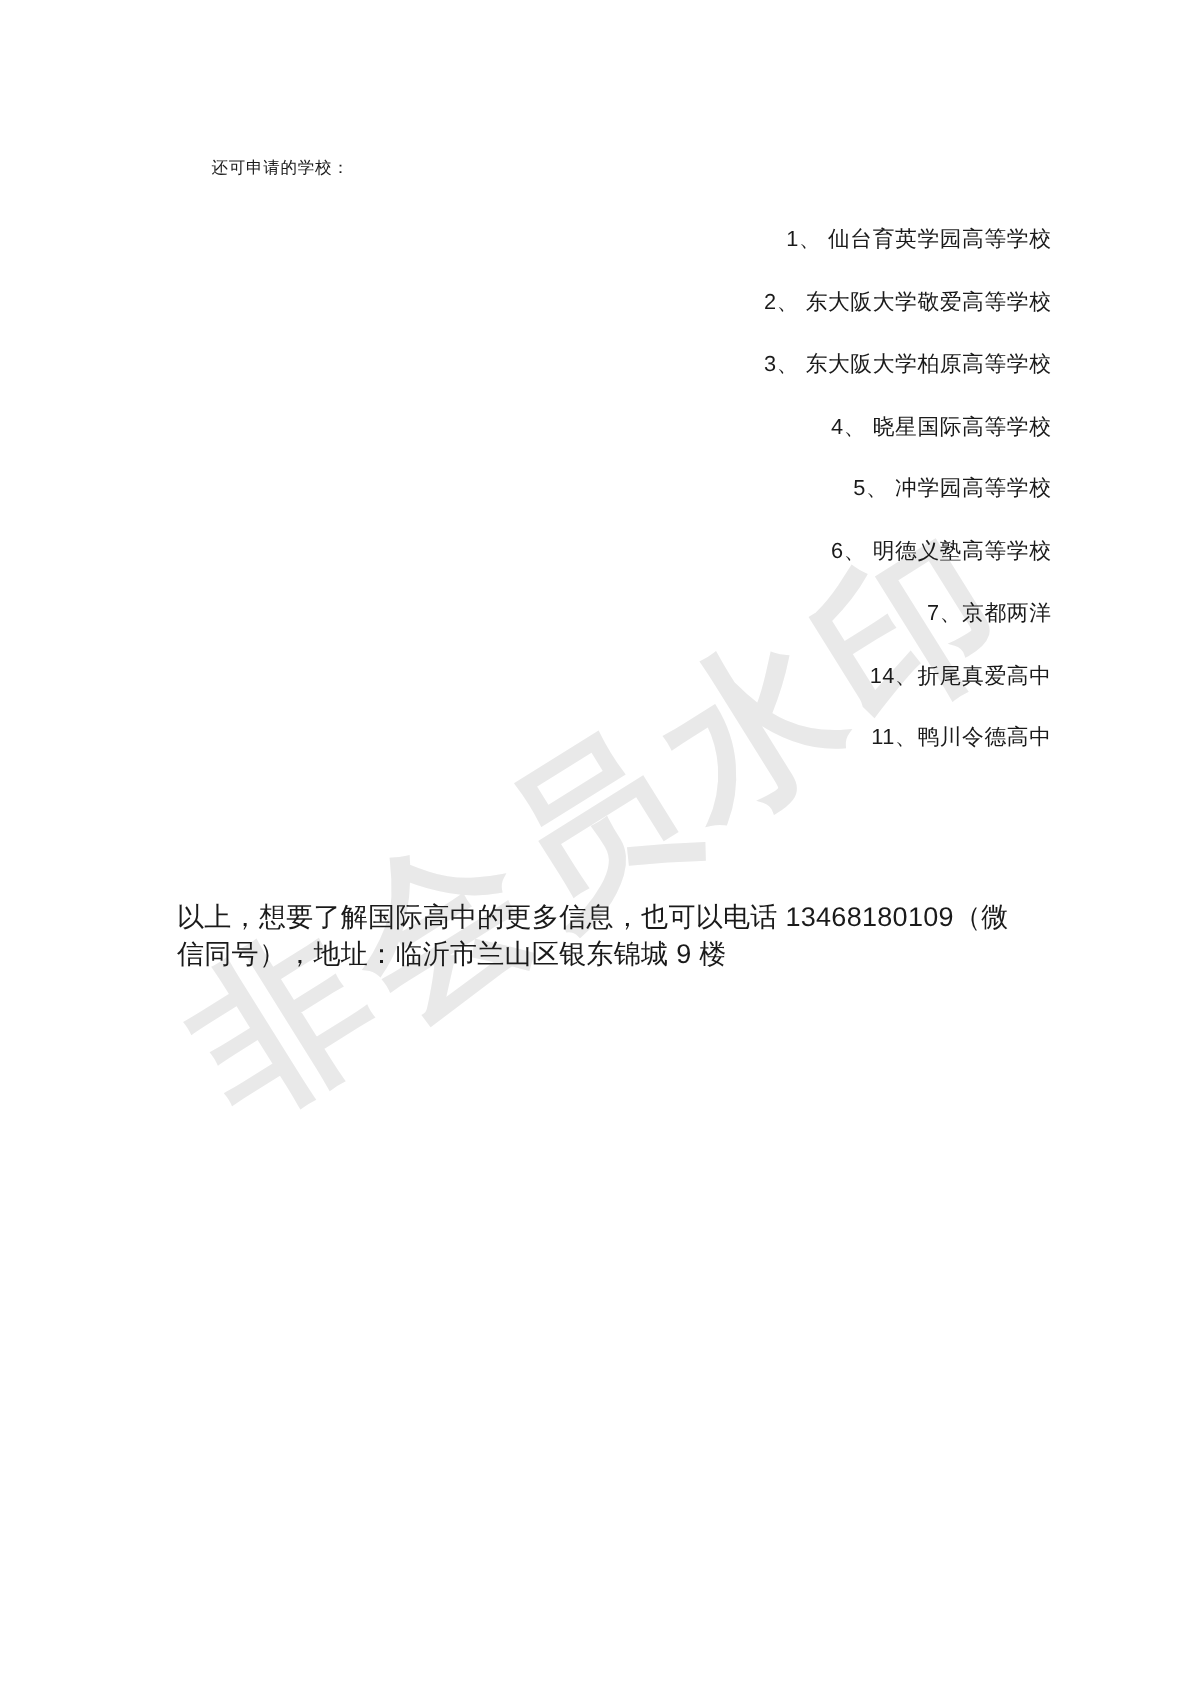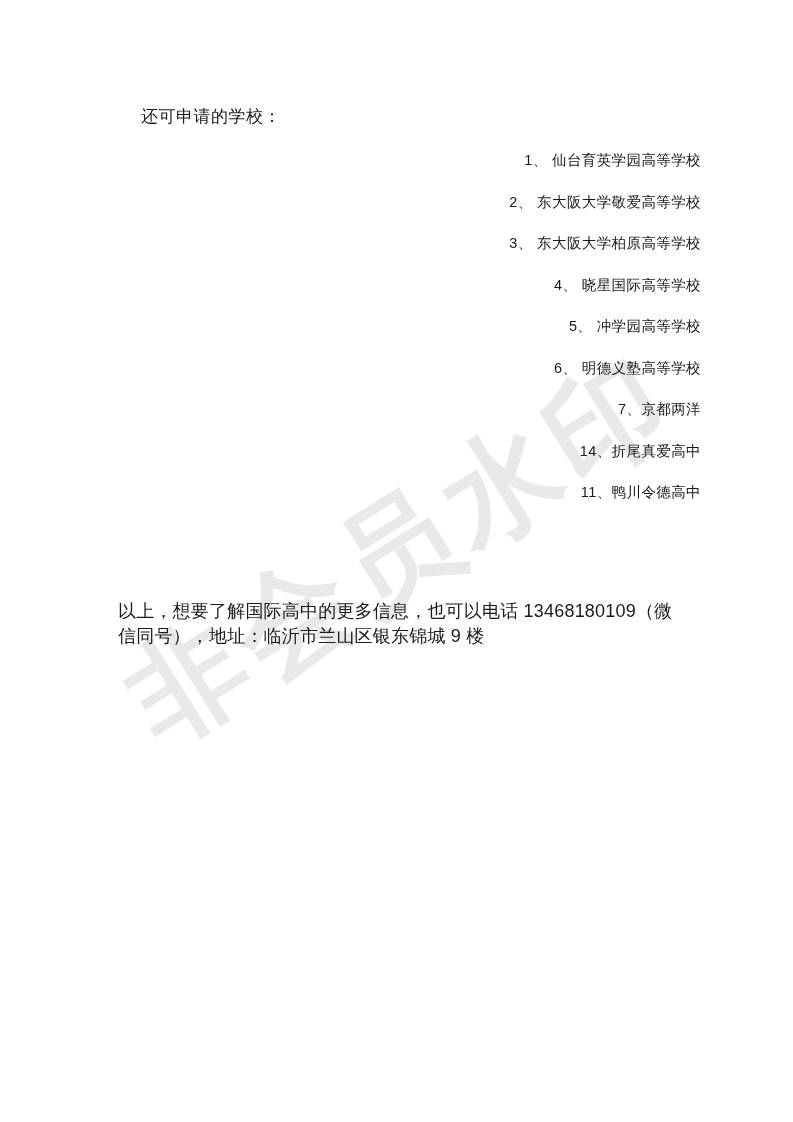--- a/index.html
+++ b/index.html
@@ -50,21 +50,21 @@
 
   .content {
     position: relative;
     z-index: 2;
   }
 
   .heading {
     position: absolute;
     left: 141px;
     top: 105px;
-    font-size: 17px;
+    font-size: 11px;
     line-height: 1.4;
     color: #1a1a1a;
     letter-spacing: 0.5px;
   }
 
   .list {
     position: absolute;
     left: 141px;
     top: 150px;
     width: 560px;

